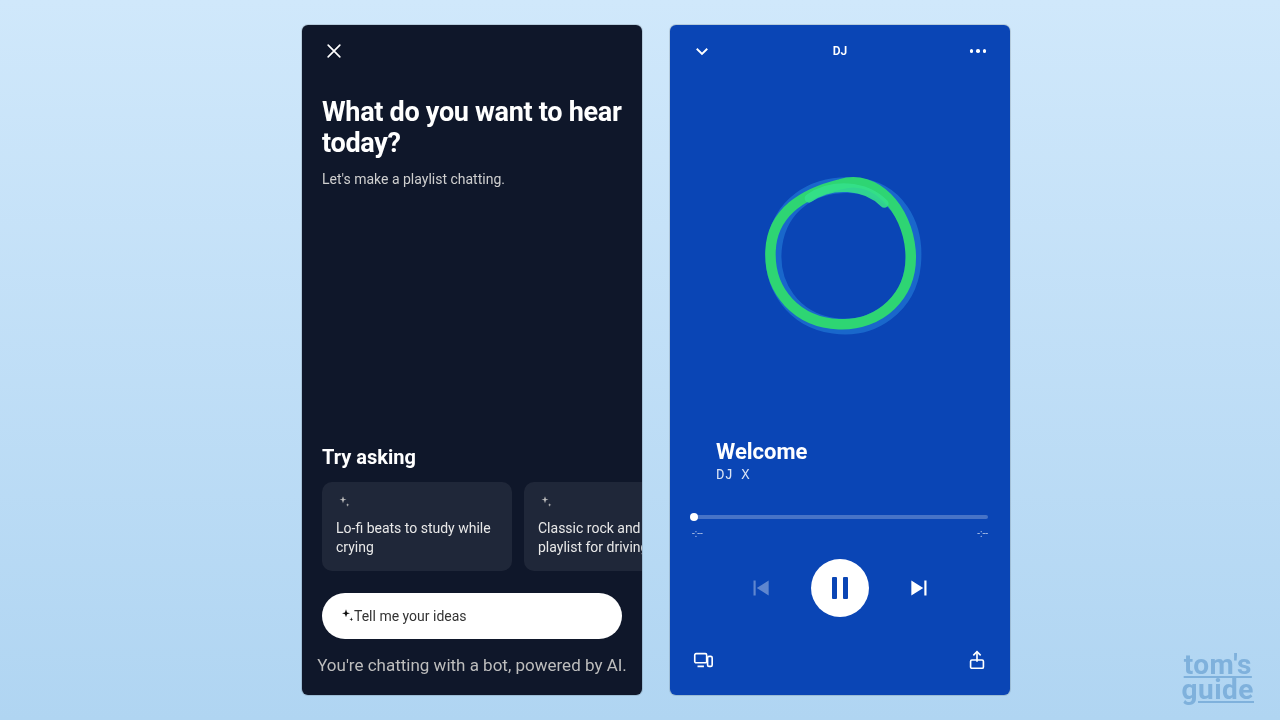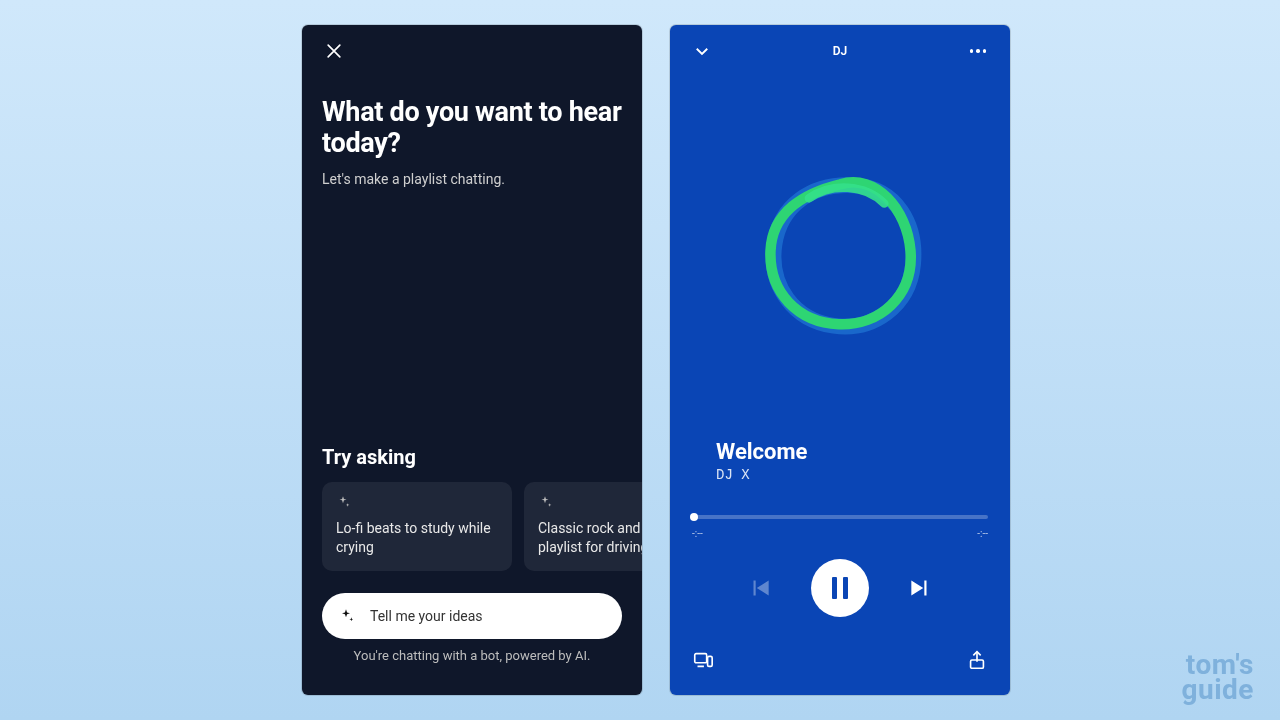--- a/index.html
+++ b/index.html
@@ -42,28 +42,28 @@
     background:rgba(255,255,255,.07);
     border-radius:10px; padding:12px 14px 14px;
     cursor:pointer;
   }
   .card .spark { margin-bottom:6px; }
   .card .spark svg { width:14px; height:14px; fill:#bdbdbd; }
   .card .txt { font-size:14px; line-height:1.35; color:#e8e8e8; }
   .pl-input {
     position:absolute; left:20px; right:20px; bottom:56px;
     height:46px; background:#fff; border-radius:28px;
-    display:flex; align-items:center; padding:0 16px; gap:16px;
+    display:flex; align-items:center; padding:0 16px; gap:0;
     cursor:text;
   }
   .pl-input svg { width:16px; height:16px; fill:#111; }
   .pl-input .ph { color:#333; font-size:14px; }
   .pl-disc {
-    position:absolute; left:0; right:0; bottom:32px;
-    text-align:center; font-size:13px; color:#bdbdbd;
+    position:absolute; left:0; right:0; bottom:20px;
+    text-align:center; font-size:17px; color:#bdbdbd;
   }
 
   
   .phone-right { background:#0a45b5; color:#fff; }
   .pr-top {
     position:absolute; top:14px; left:0; right:0;
     display:flex; align-items:center; justify-content:space-between;
     padding:0 20px;
   }
   .pr-top .ctr { position:absolute; left:0; right:0; text-align:center; font-size:12px; font-weight:600; }
@@ -113,21 +113,21 @@
     position:absolute; left:22px; right:22px; bottom:24px;
     display:flex; justify-content:space-between;
   }
   .ib { width:22px; height:22px; cursor:pointer; }
   .ib svg { width:22px; height:22px; stroke:#fff; stroke-width:1.8; fill:none; }
 
   
   .wm {
     position:absolute; right:26px; bottom:18px;
     color:#7fb1dc; font-weight:700; line-height:.9;
-    font-size:28px; letter-spacing:.5px; text-align:right;
+    font-size:28px; letter-spacing:.5px; text-align:center;text-decoration:underline;
   }
   .wm .g { font-size:28px; }
 </style>
 </head>
 <body>
 
 <div class="stage">
 
   <div class="phone phone-left">
     <div class="pl-close">

